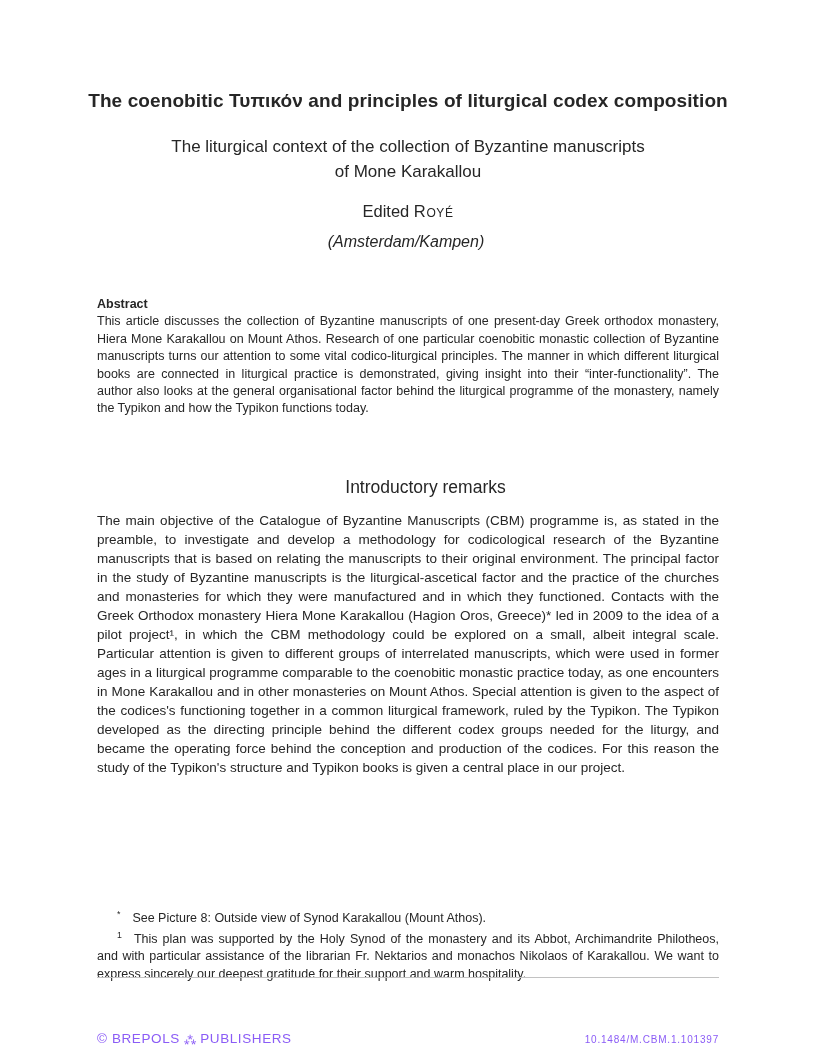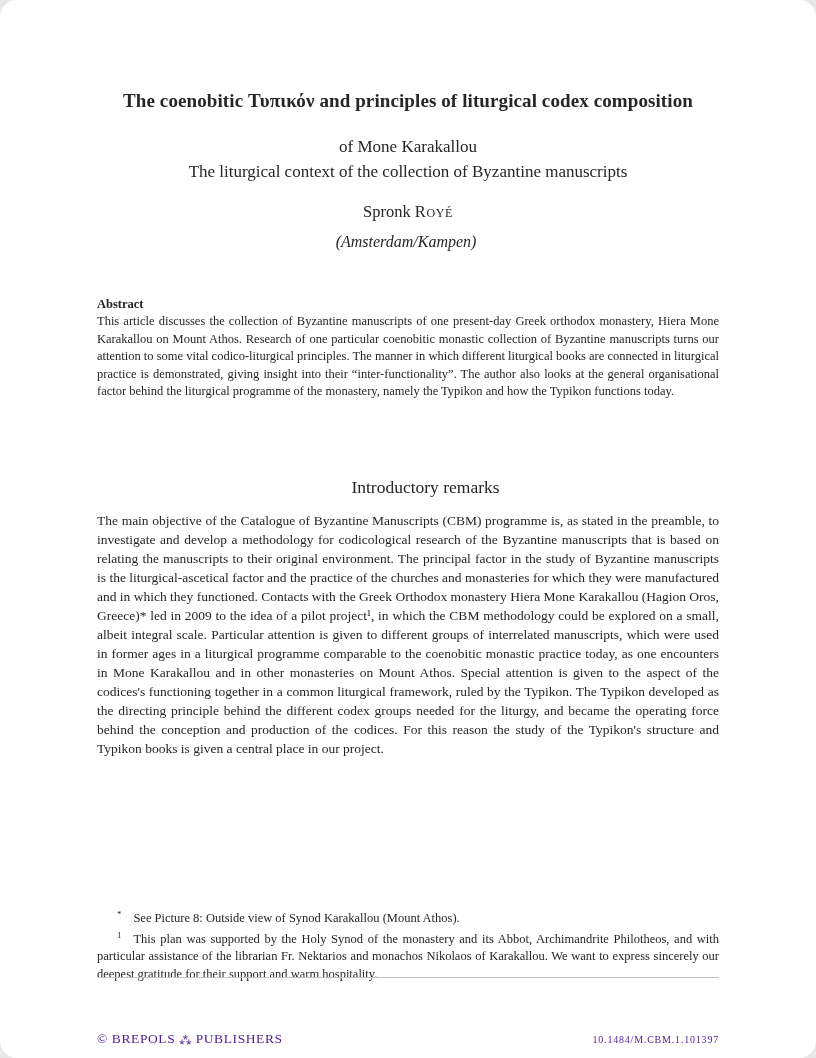--- a/index.html
+++ b/index.html
@@ -2,24 +2,23 @@
 <html><head>
 <meta charset="utf-8">
 <style>
   html, body { margin: 0; padding: 0; background: #e8e8e8; }
   .page {
     position: relative;
     width: 816px;
     height: 1058px;
     margin: 0 auto;
     background: #ffffff;
-    font-family: Liberation Serif, serif;
+    font-family: Liberation Sans, sans-serif;
     color: #262626;
     overflow: hidden;
-    border-radius: 17px;
   }
   .abs { position: absolute; }
   .justify { text-align: justify; }
 
   .title {
     left: 0; right: 0; top: 90px;
     font-size: 19px; font-weight: bold;
     white-space: nowrap; text-align: center;
     letter-spacing: 0.1px;
   }
@@ -64,41 +63,41 @@
     border-top: 1px solid #c2c2c2; height: 0;
   }
   .series {
     left: 97px; width: 622px; top: 983px;
     font-size: 11.5px; line-height: 16px;
     font-style: italic; color: #9a9a9a;
   }
   .series .just-line { text-align: justify; text-align-last: justify; }
   .publisher-row {
     left: 97px; width: 622px; top: 1014px;
-    font-size: 13.5px; color: #4c1d95;
+    font-size: 13.5px; color: #8b5cf6;
     display: flex; justify-content: space-between; align-items: baseline;
     letter-spacing: 0.6px;
   }
   .brepols-mark { font-size: 11px; margin: 0 4px; letter-spacing: 0; }
   .doi { font-size: 10px; letter-spacing: 0.8px; margin-top: 20px; }
 </style>
 </head>
 <body>
 
 <div class="page">
 
   <div class="abs title">The coenobitic Τυπικόν and principles of liturgical codex composition</div>
 
   <div class="abs subtitle">
+    <div>The liturgical context of the collection of Byzantine manuscripts</div>
     <div>of Mone Karakallou</div>
-    <div>The liturgical context of the collection of Byzantine manuscripts</div>
   </div>
 
   <div class="abs author">
-    <span>Spronk</span>
+    <span>Edited</span>
     <span class="smallcaps">Royé</span>
   </div>
 
   <div class="abs place">(Amsterdam/Kampen)</div>
 
   <div class="abs abstract justify">
     <div class="abstract-heading">Abstract</div>
     <div>This article discusses the collection of Byzantine manuscripts of one present-day Greek orthodox monastery, Hiera Mone Karakallou on Mount Athos. Research of one particular coenobitic monastic collection of Byzantine manuscripts turns our attention to some vital codico-liturgical principles. The manner in which different liturgical books are connected in liturgical practice is demonstrated, giving insight into their “inter-functionality”. The author also looks at the general organisational factor behind the liturgical programme of the monastery, namely the Typikon and how the Typikon functions today.</div>
   </div>
 

